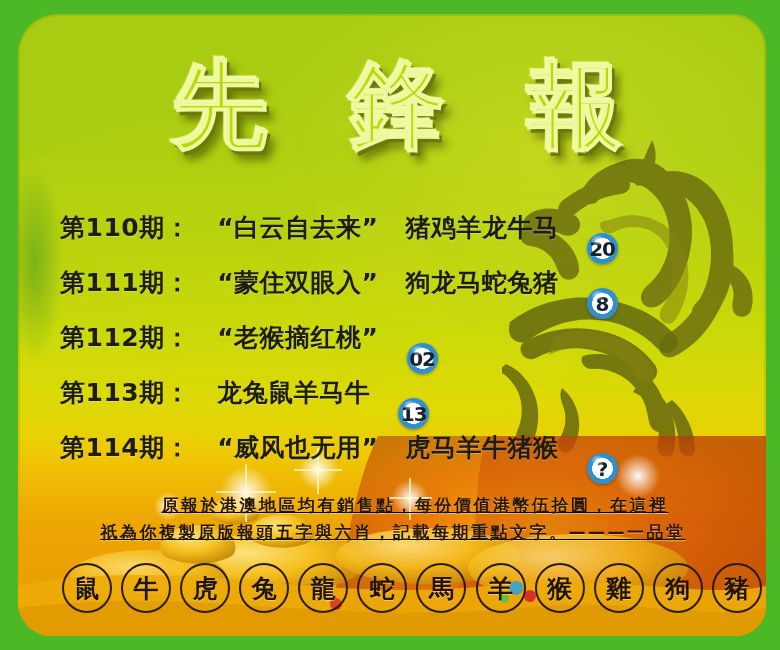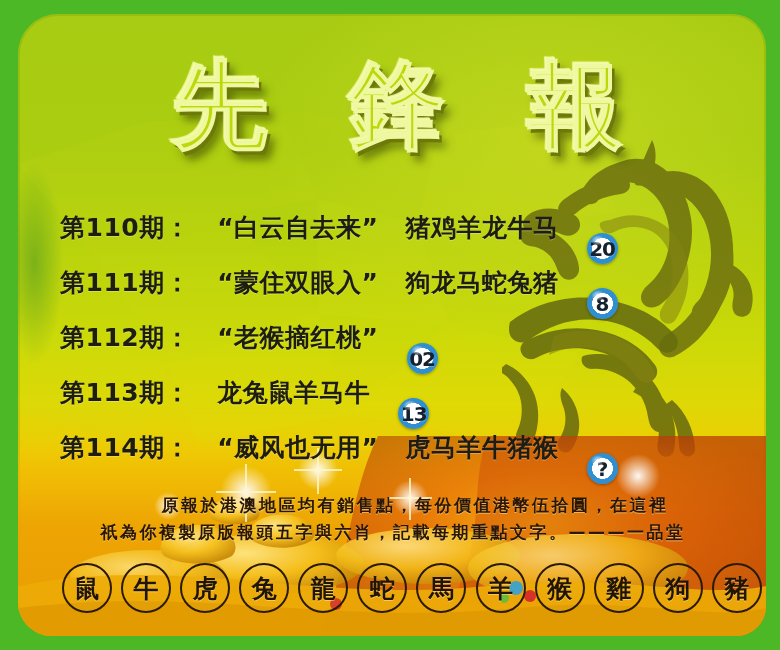--- a/index.html
+++ b/index.html
@@ -121,20 +121,21 @@
   
   .gold-band{
     position:absolute;left:0;right:0;bottom:0;height:200px;
     z-index:3;pointer-events:none;
   }
 
   
   .notice{
     position:absolute;left:0;right:0;top:478px;z-index:8;
     text-align:center;
+    text-decoration:underline;
   }
   .notice .nline{
     font-size:17px;font-weight:700;color:#2a1606;
     letter-spacing:2.5px;
     line-height:27px;
     text-shadow:0 1px 0 rgba(255,230,150,.55);
     white-space:nowrap;
   }
   .notice .nline.l1{padding-left:46px;}
   .notice .nline.l2{padding-left:2px;}

